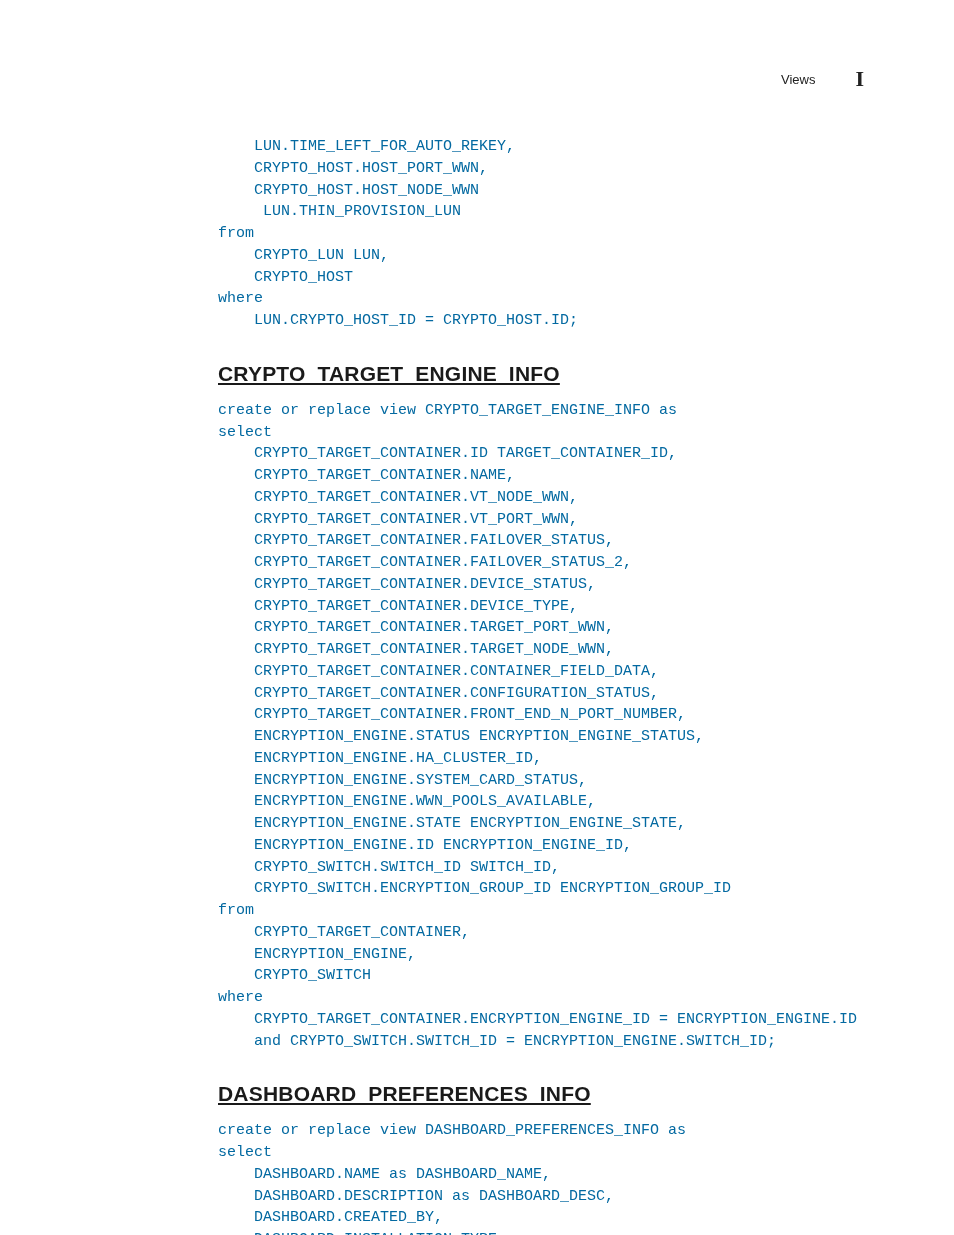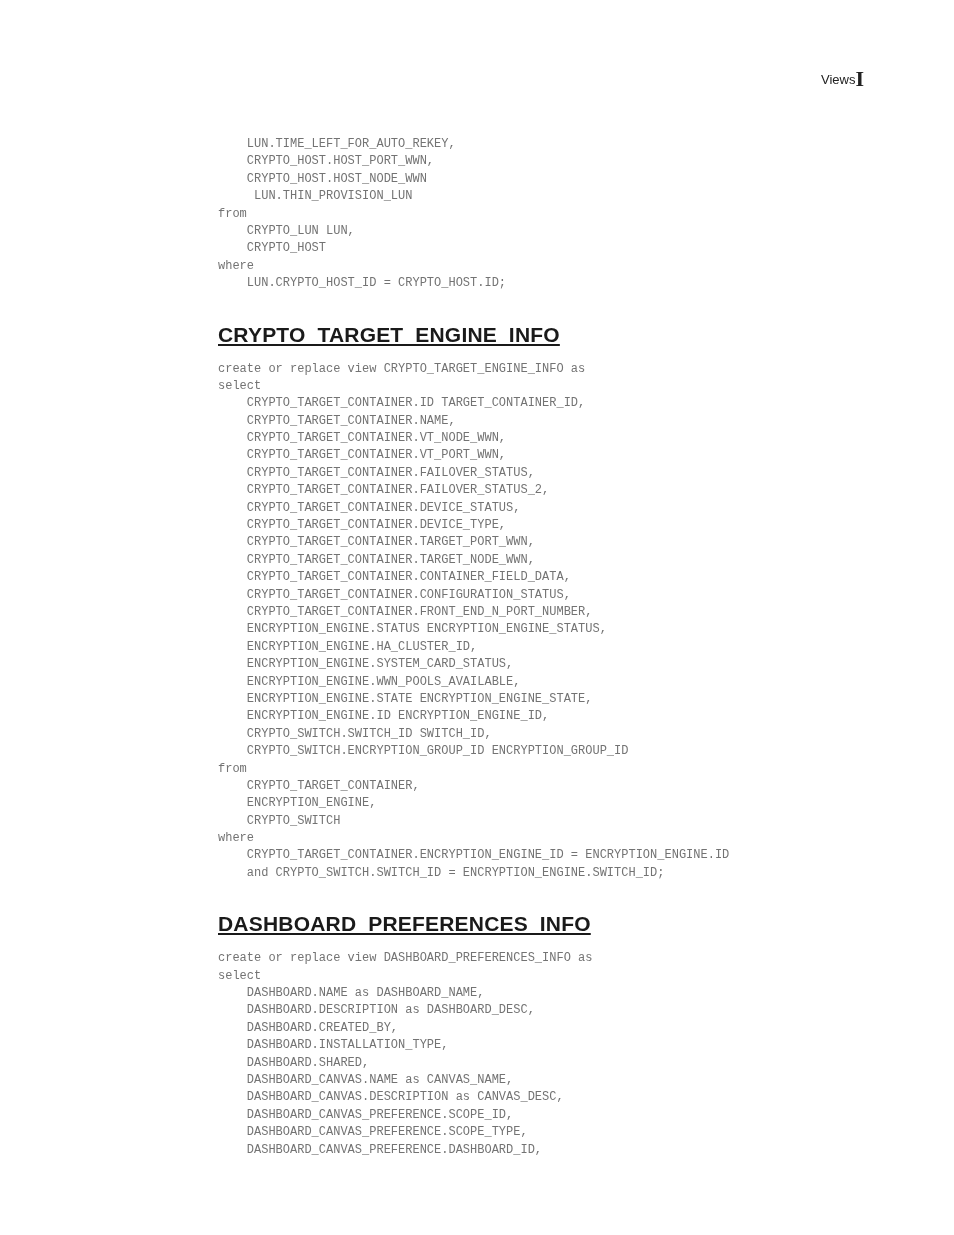--- a/index.html
+++ b/index.html
@@ -15,42 +15,43 @@
     box-sizing: border-box;
     padding: 66px 90px 40px 218px;
     position: relative;
   }
   .header {
     position: absolute;
     top: 66px;
     right: 90px;
     display: flex;
     align-items: center;
+    gap: 40px;
     font-size: 13px;
     color: #222;
   }
   .header-label {
     font-weight: 400;
   }
   .header-badge {
     font-family: "Times New Roman", serif;
     font-weight: bold;
     font-size: 22px;
     color: #222;
   }
   .content {
     margin-top: 70px;
   }
   pre.code {
     font-family: "Courier New", Courier, monospace;
-    font-size: 12px;
+    font-size: 15px;
     line-height: 1.45;
     white-space: pre;
     margin: 0 0 30px 0;
-    color: #737373;
+    color: #0369a1;
   }
   h2.section {
     font-family: Arial, Helvetica, sans-serif;
     font-weight: bold;
     font-size: 21px;
     letter-spacing: 0.2px;
     color: #1a1a1a;
     margin: 28px 0 14px 0;
     text-decoration: underline;
   }

